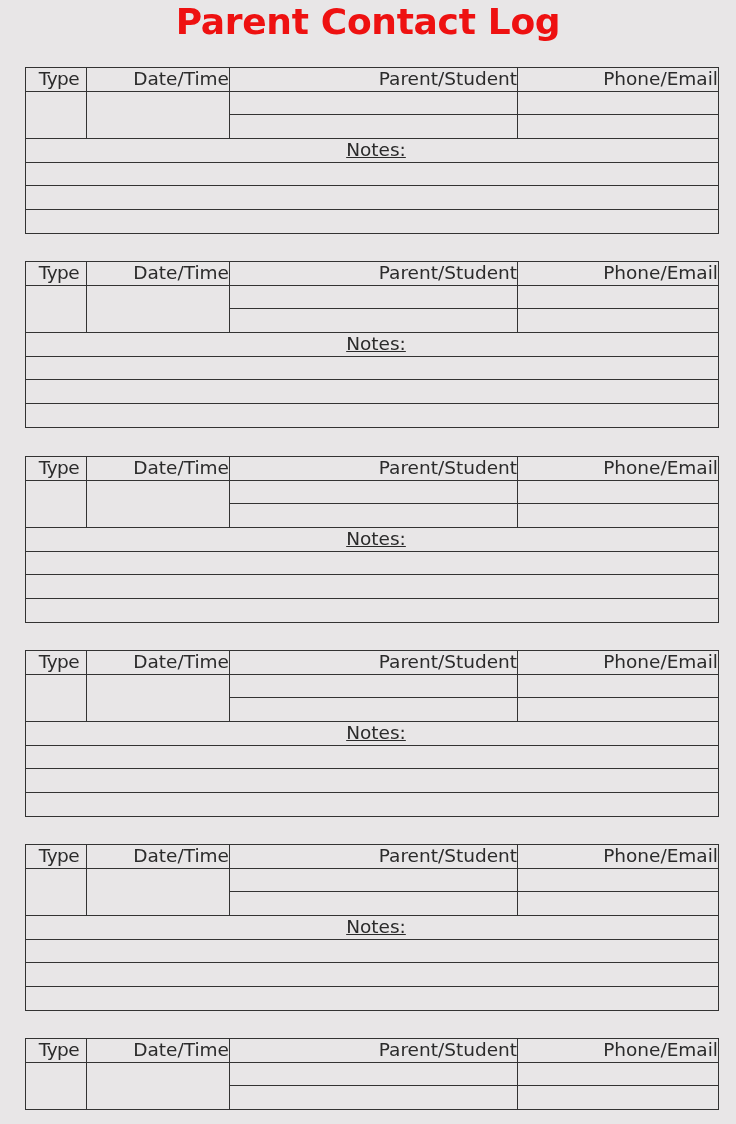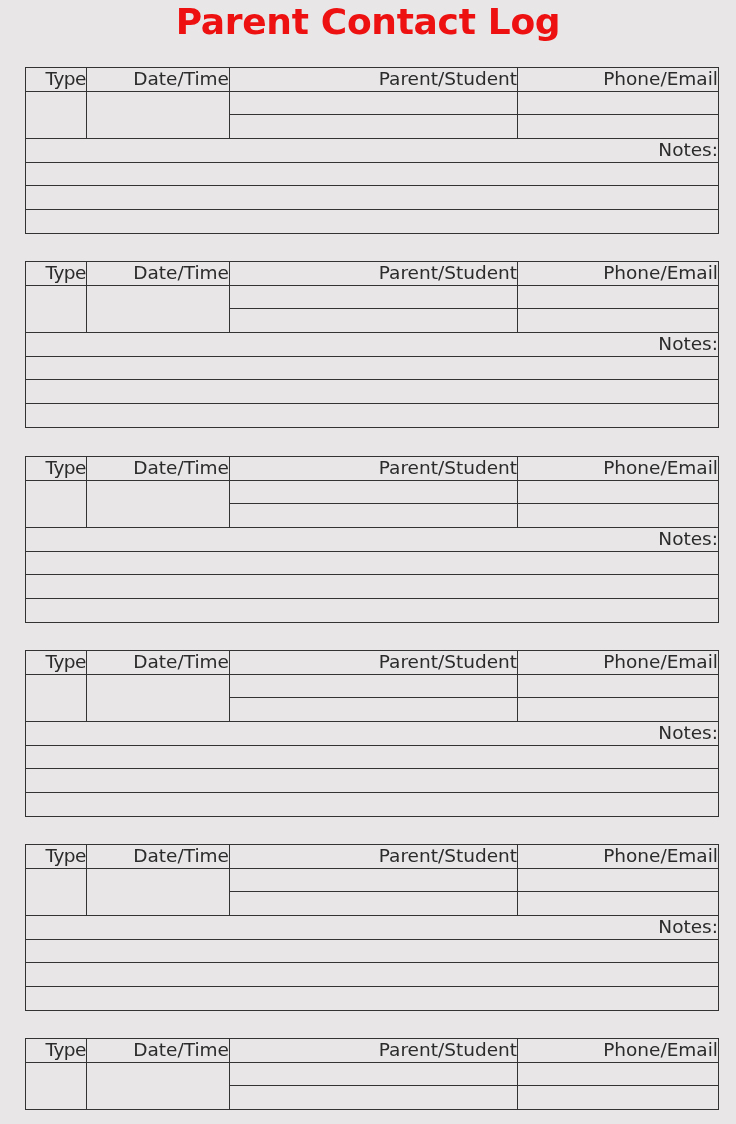--- a/index.html
+++ b/index.html
@@ -43,22 +43,22 @@
       padding: 0;
       height: 22.7px;
       font-size: 18.5px;
       line-height: 20px;
       color: #2b2b2b;
       white-space: nowrap;
       overflow: hidden;
       vertical-align: middle;
     }
     td.hdr { text-align: right; }
-    td.hdr.type { text-align: right; padding-left: 6px; letter-spacing: -0.5px; margin-left: 20px; }
-    td.notes-label { text-align: right; padding-left: 8px; }
+    td.hdr.type { text-align: center; padding-left: 6px; letter-spacing: -0.5px; margin-left: 20px; }
+    td.notes-label { text-align: center; padding-left: 8px; text-decoration: underline; }
     col.c-type { width: 61px; }
     col.c-date { width: 143px; }
     col.c-party { width: 288px; }
     col.c-phone { width: 201px; }
   </style>
 </head>
 <body>
 
 <div class="title">Parent Contact Log</div>
 

